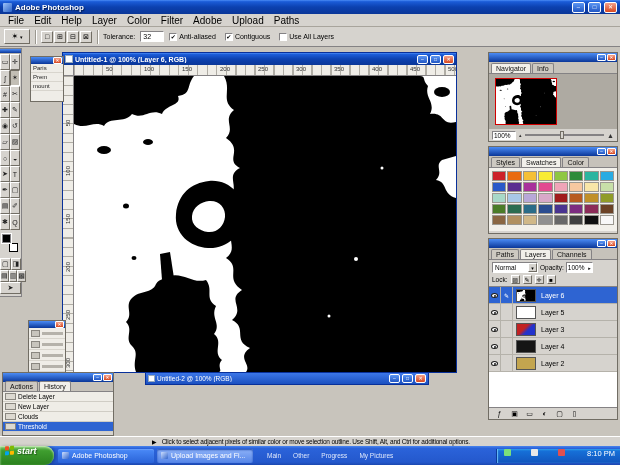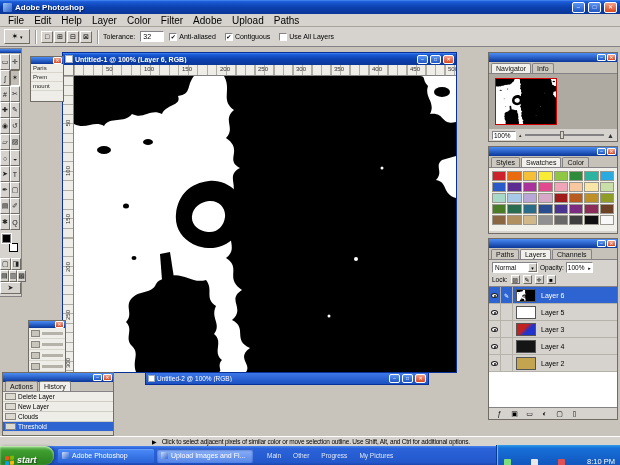--- a/index.html
+++ b/index.html
@@ -120,30 +120,30 @@
   .mini2-ic{width:9px;height:7px;background:#c8c5bd;border:1px solid #8a8780;flex:none}
   .mini2-bar{flex:1;height:3px;background:#b5b2aa}
 
   
   #statusbar{position:absolute;left:0;top:436px;width:620px;height:10px;background:#d6d3ce;border-top:1px solid #fff;display:flex;align-items:center}
   #status-arrow{margin-left:152px;font-size:6px}
   #status-text{margin-left:5px;font-size:6.5px;letter-spacing:-0.2px;white-space:nowrap}
 
   
   #taskbar{position:absolute;left:0;top:446px;width:620px;height:19px;background:linear-gradient(180deg,#4a85ee 0%,#2b63da 12%,#2458cc 85%,#1b48b0 100%);display:flex;align-items:center}
-  #startbtn{height:19px;width:54px;border-radius:0 9px 9px 0;background:linear-gradient(180deg,#7cc56c 0%,#3f9e2f 25%,#2d8420 90%);display:flex;align-items:flex-end;gap:3px;padding-left:5px;color:#fff;font-size:9px;font-weight:bold;font-style:italic;text-shadow:1px 1px 1px rgba(0,0,0,.4);box-shadow:inset 0 1px 2px #cff0c0,2px 0 3px rgba(0,0,0,.25);flex:none}
+  #startbtn{height:19px;width:54px;border-radius:0 9px 9px 0;background:linear-gradient(180deg,#7cc56c 0%,#3f9e2f 25%,#2d8420 90%);display:flex;align-items:flex-start;gap:3px;padding-left:5px;color:#fff;font-size:9px;font-weight:bold;font-style:italic;text-shadow:1px 1px 1px rgba(0,0,0,.4);box-shadow:inset 0 1px 2px #cff0c0,2px 0 3px rgba(0,0,0,.25);flex:none}
   #flag{width:9px;height:9px;display:grid;grid-template-columns:4px 4px;grid-template-rows:4px 4px;gap:1px;transform:skewY(-6deg)}
   #flag span{border-radius:1px}
   #task-btns{display:flex;align-items:center;gap:3px;margin-left:4px}
   .taskbtn{height:14px;min-width:96px;max-width:132px;border-radius:2px;background:linear-gradient(180deg,#4a8af8,#2a63d8);box-shadow:inset 0 1px 1px rgba(156,192,255,.4);display:flex;align-items:center;gap:3px;padding:0 4px;color:#fff;font-size:7px;white-space:nowrap;overflow:hidden}
   .taskbtn.active{background:linear-gradient(180deg,#8fb3f8,#5585e8);box-shadow:inset 0 1px 2px #1b48b0}
   .tb-ic{width:7px;height:7px;background:linear-gradient(135deg,#cfe0ff,#3366cc);border-radius:1px;flex:none}
   #tb-labels{display:flex;align-items:center;gap:12px;margin-left:14px}
   .tb-label{color:#dfe8fb;font-size:6.5px}
-  #tray{margin-left:auto;height:21px;display:flex;align-items:flex-end;gap:20px;padding:0 5px 0 7px;background:linear-gradient(180deg,#2a9ae8 0%,#1670d8 15%,#1258c0 90%);border-left:1px solid #0c3a98;box-shadow:inset 1px 0 1px #6cc0f8}
+  #tray{margin-left:auto;height:14px;display:flex;align-items:flex-start;gap:20px;padding:0 5px 0 7px;background:linear-gradient(180deg,#2a9ae8 0%,#1670d8 15%,#1258c0 90%);border-left:1px solid #0c3a98;box-shadow:inset 1px 0 1px #6cc0f8}
   .tray-ic{width:7px;height:7px;border-radius:1px}
   #clock{color:#fff;font-size:7.5px;margin-left:2px}
 </style>
 </head>
 <body>
 
 <svg width="0" height="0" style="position:absolute" aria-hidden="true">
   <defs>
     <g id="artwork">
       <rect width="382" height="296" fill="#ffffff"></rect>

